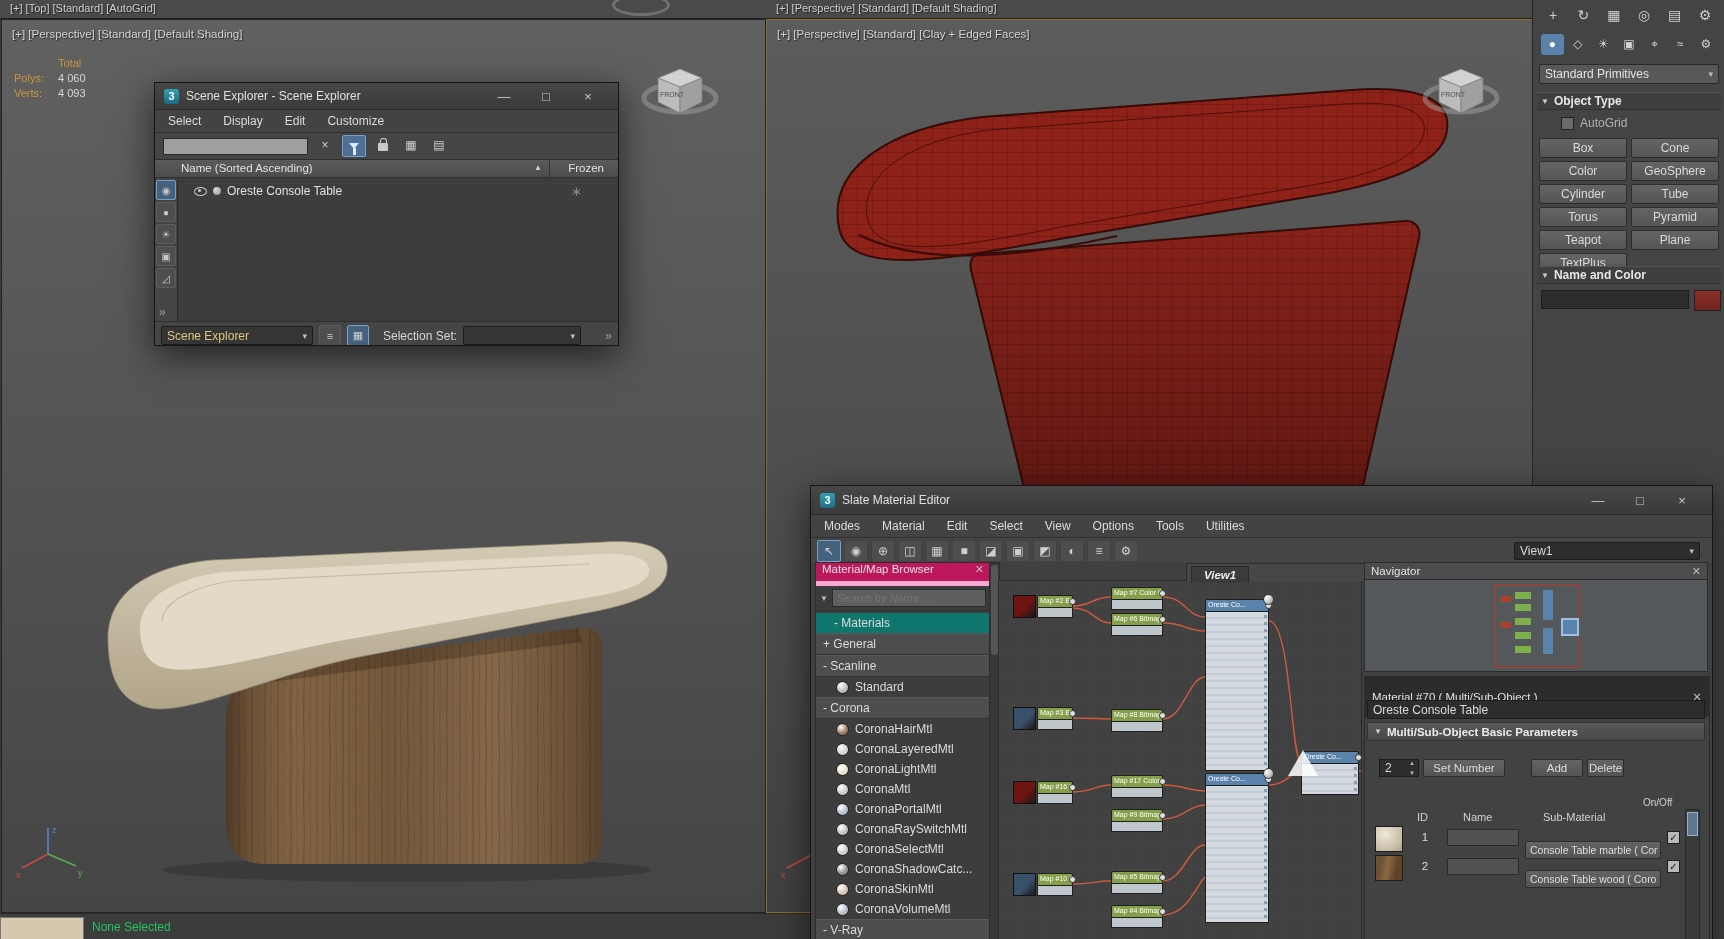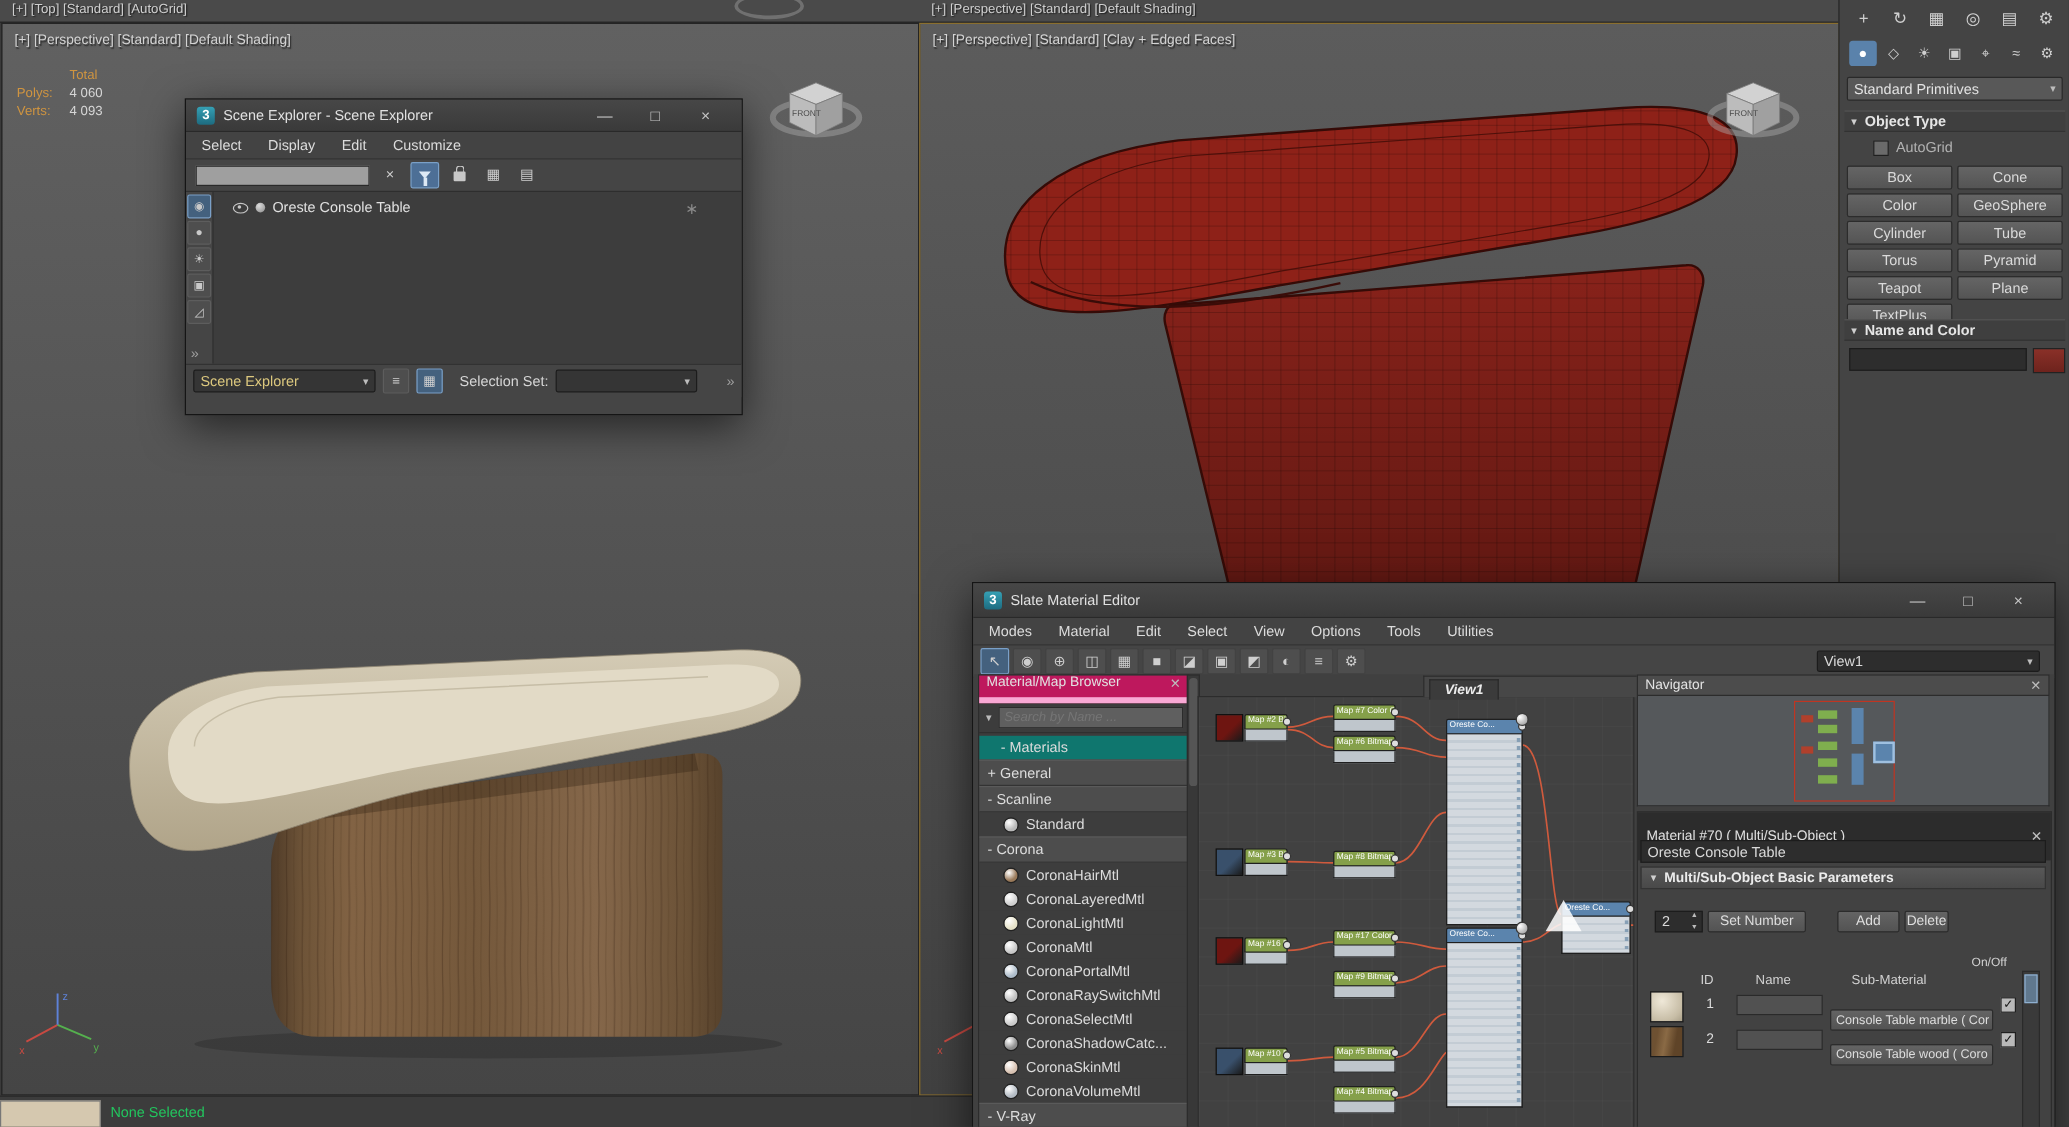--- a/index.html
+++ b/index.html
@@ -364,20 +364,26 @@
         <div class="se-tool active">
           <div class="icon-funnel"></div>
         </div>
         <div class="se-tool">
           <div class="icon-lock"></div>
         </div>
         <div class="se-tool">▦</div>
         <div class="se-tool">▤</div>
       </div>
   </div>
+  <div class="se-colhead">
+    <span class="se-namecol">Name (Sorted Ascending)</span>
+    <span class="sort-tri">▲</span>
+    <span class="se-frozenline"></span>
+    <span class="se-frozencol">Frozen</span>
+  </div>
   <div class="se-body">
     <div class="se-strip" id="se-strip">
         <div class="strip-icon active">◉</div>
         <div class="strip-icon">●</div>
         <div class="strip-icon">☀</div>
         <div class="strip-icon">▣</div>
         <div class="strip-icon">◿</div>
       </div>
     <span class="chev strip-chev">»</span>
     <div class="se-row">

